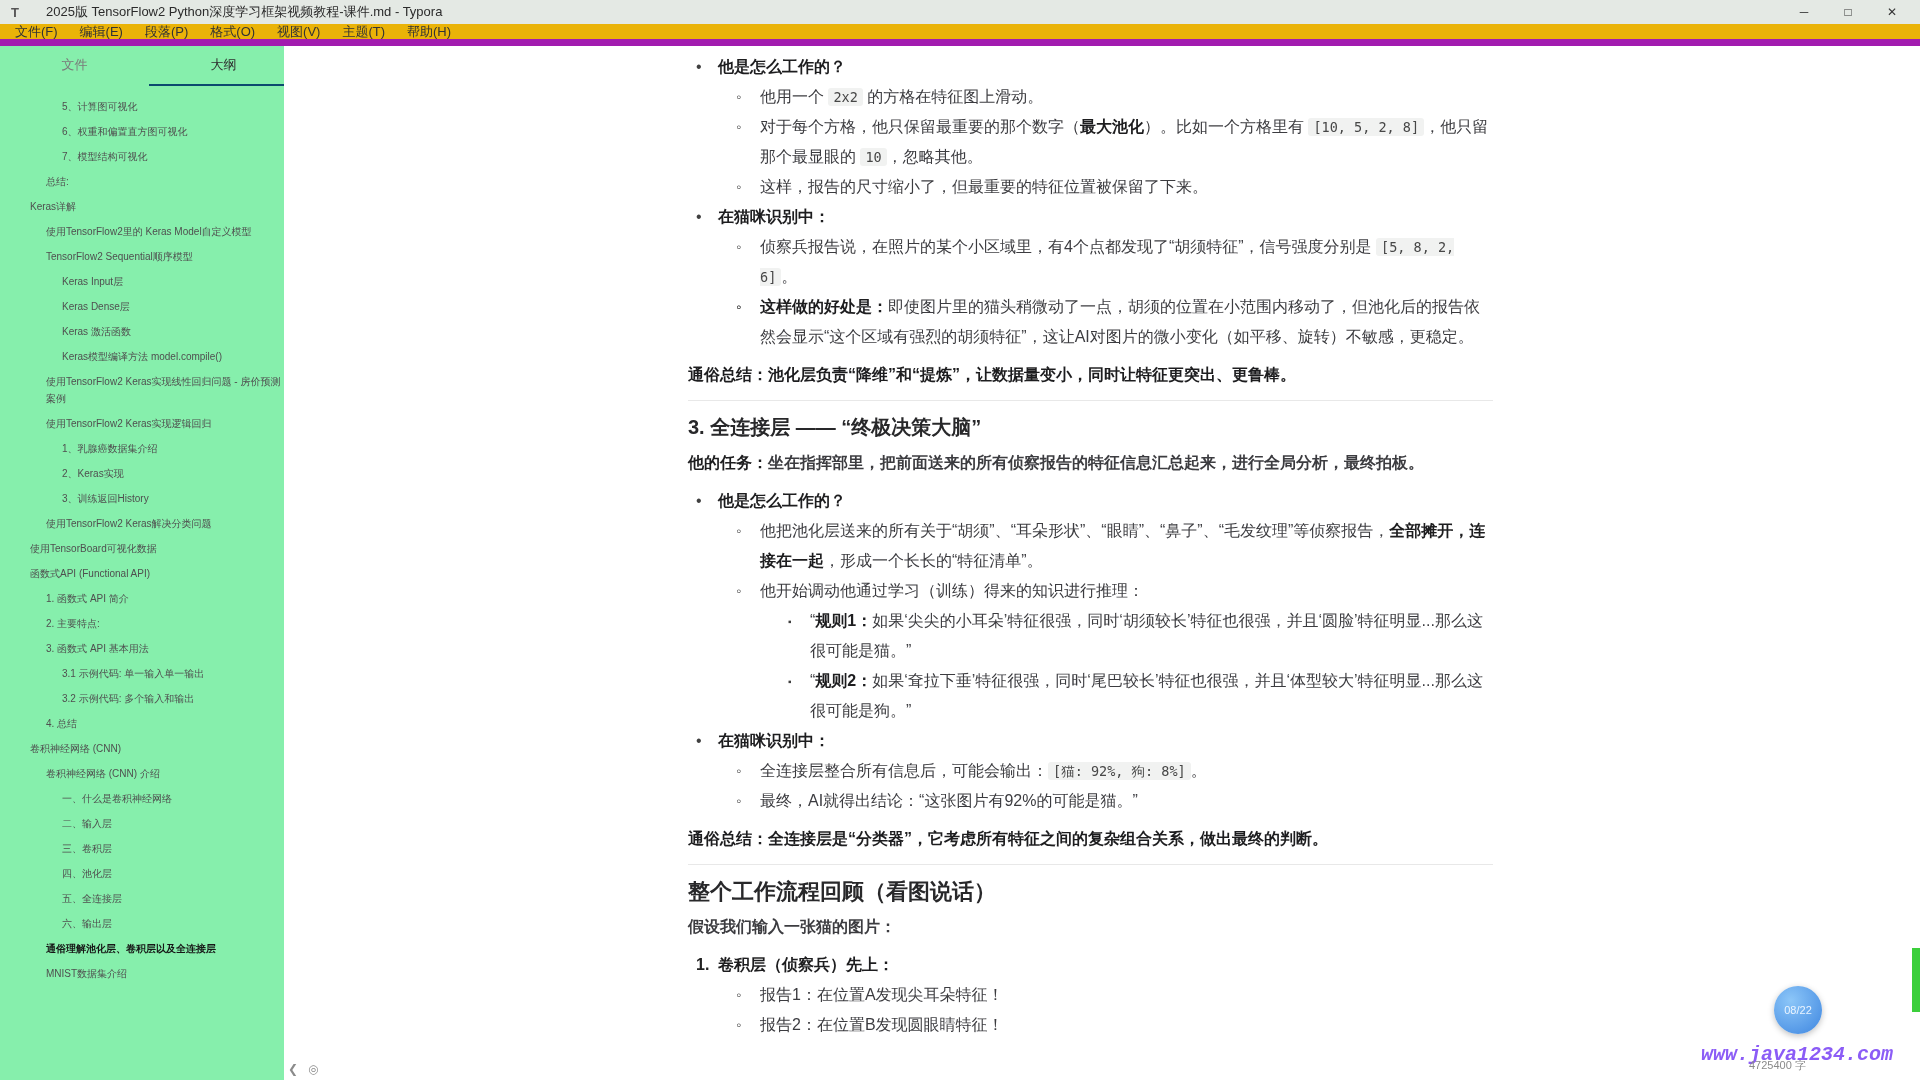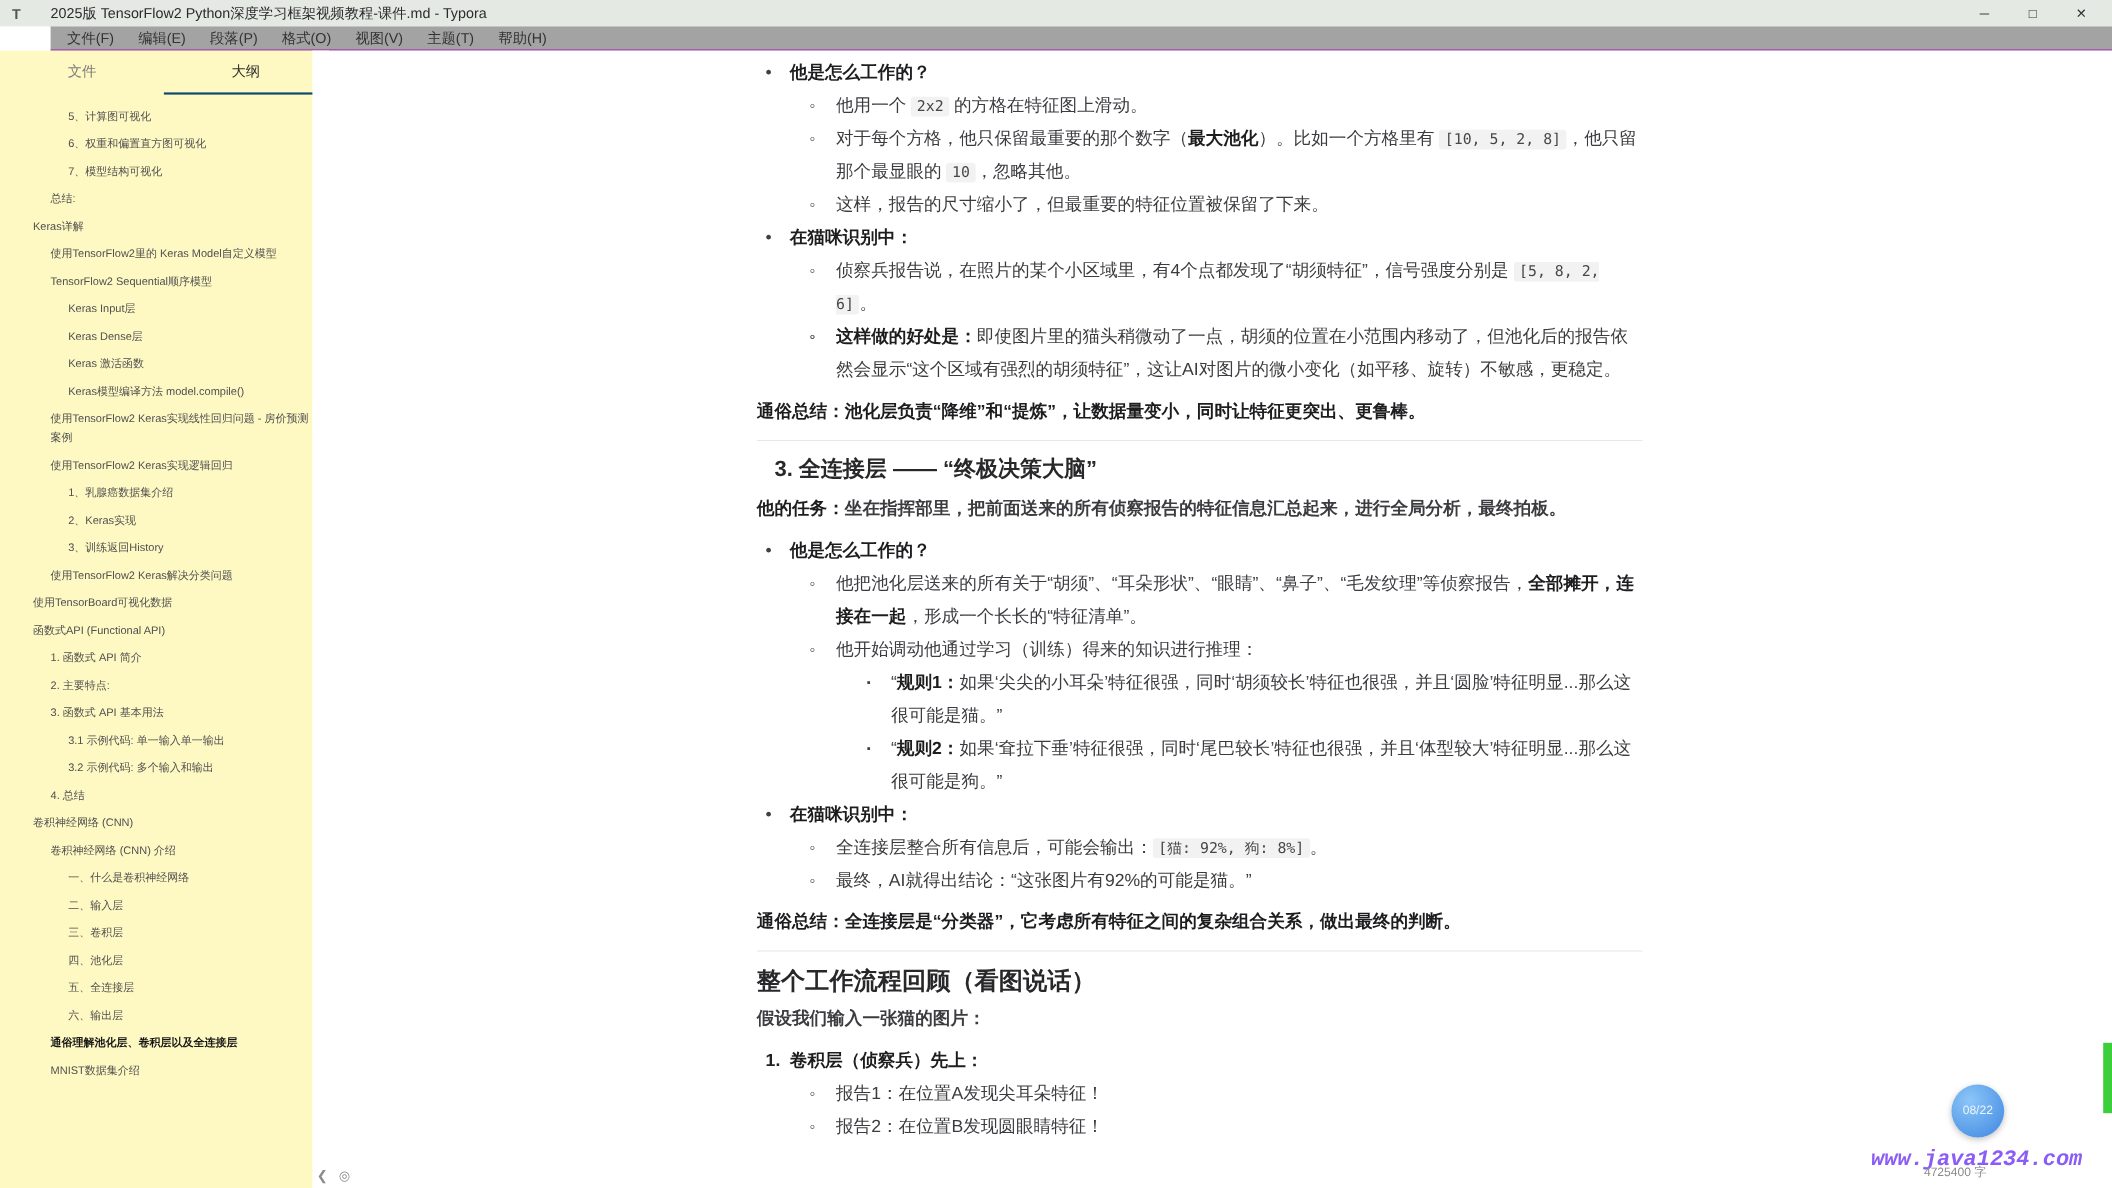--- a/index.html
+++ b/index.html
@@ -14,28 +14,28 @@
   .titlebar{
     height:24px;background:#e4e9e4;display:flex;align-items:center;
     font-size:13px;color:#2b2b2b;padding:0 6px;box-sizing:border-box;
   }
   .tlogo{font-weight:bold;color:#555;width:18px;text-align:center;font-size:13px;}
   .ttitle{margin-left:22px;white-space:nowrap;}
   .wbtns{margin-left:auto;display:flex;}
   .wbtn{width:44px;text-align:center;font-size:12px;color:#333;cursor:default;line-height:24px;}
   
   .menubar{
-    height:22px;background:#a3a3a3;display:flex;align-items:center;
-    font-size:13px;color:#333;padding-left:4px;border-bottom:1px solid #a21caf;box-sizing:border-box;margin-left:46px;
+    height:22px;background:#eab308;display:flex;align-items:center;
+    font-size:13px;color:#333;padding-left:4px;border-bottom:7px solid #a21caf;box-sizing:border-box;
   }
   .menu-item{padding:0 11px;line-height:22px;}
   
   .sidebar{
     position:absolute;left:0;top:46px;width:299px;bottom:0;
-    background:#fef9c3;border-right:1px solid #e3e3e3;box-sizing:border-box;overflow:hidden;
+    background:#86efac;border-right:1px solid #e3e3e3;box-sizing:border-box;overflow:hidden;
   }
   .tabs{display:flex;height:40px;}
   .tab{flex:1;text-align:center;line-height:38px;font-size:13px;color:#7a7a7a;box-sizing:border-box;}
   .tab.on{color:#2e2e2e;border-bottom:2px solid #0c4a6e;}
   .outline{position:absolute;left:0;top:40px;right:8px;bottom:0;overflow:hidden;padding-top:4px;}
   .o-item{font-size:10px;line-height:17px;color:#4f4f4f;margin:8px 0;padding-right:6px;}
   .o-item.lvl1{padding-left:30px;}
   .o-item.lvl2{padding-left:46px;}
   .o-item.lvl3{padding-left:62px;}
   .o-item.on{color:#161616;font-weight:bold;}
@@ -48,21 +48,21 @@
   .li.lvl1{padding-left:30px;}  .li.lvl1 .marker{left:8px;}
   .li.lvl2{padding-left:72px;}  .li.lvl2 .marker{left:48px;font-size:15px;color:#555;}
   .li.lvl3{padding-left:122px;} .li.lvl3 .marker{left:100px;font-size:10px;top:1px;}
   .li.ol .marker{font-weight:bold;color:#222;}
   .doc strong{color:#1d1d1f;}
   .doc code{
     font-family:"DejaVu Sans Mono","Liberation Mono",monospace;
     font-size:13.5px;background:#f1f2f1;border-radius:3px;padding:1px 5px;color:#474747;
   }
   .doc p{margin:8px 0;font-weight:bold;}
-  .doc h3{font-size:20px;line-height:25px;margin:14px 16px 6px;color:#28282a;}
+  .doc h3{font-size:20px;line-height:25px;margin:14px 0 6px;color:#28282a;}
   .doc h2{font-size:22px;line-height:25px;margin:14px 0 6px;color:#28282a;}
   .doc hr{border:none;border-top:1px solid #e8e8e8;margin:10px 0;}
   
   .footer-icons{position:absolute;left:288px;bottom:4px;display:flex;gap:10px;color:#8b8b8b;font-size:12px;}
   .watermark{
     position:absolute;right:27px;bottom:14px;color:#8b5cf6;
     font-family:Liberation Mono, monospace;font-style:italic;font-weight:bold;font-size:20px;
   }
   .counter{position:absolute;left:1749px;top:1058px;font-size:11px;color:#8a8a8a;}
   .float-badge{

